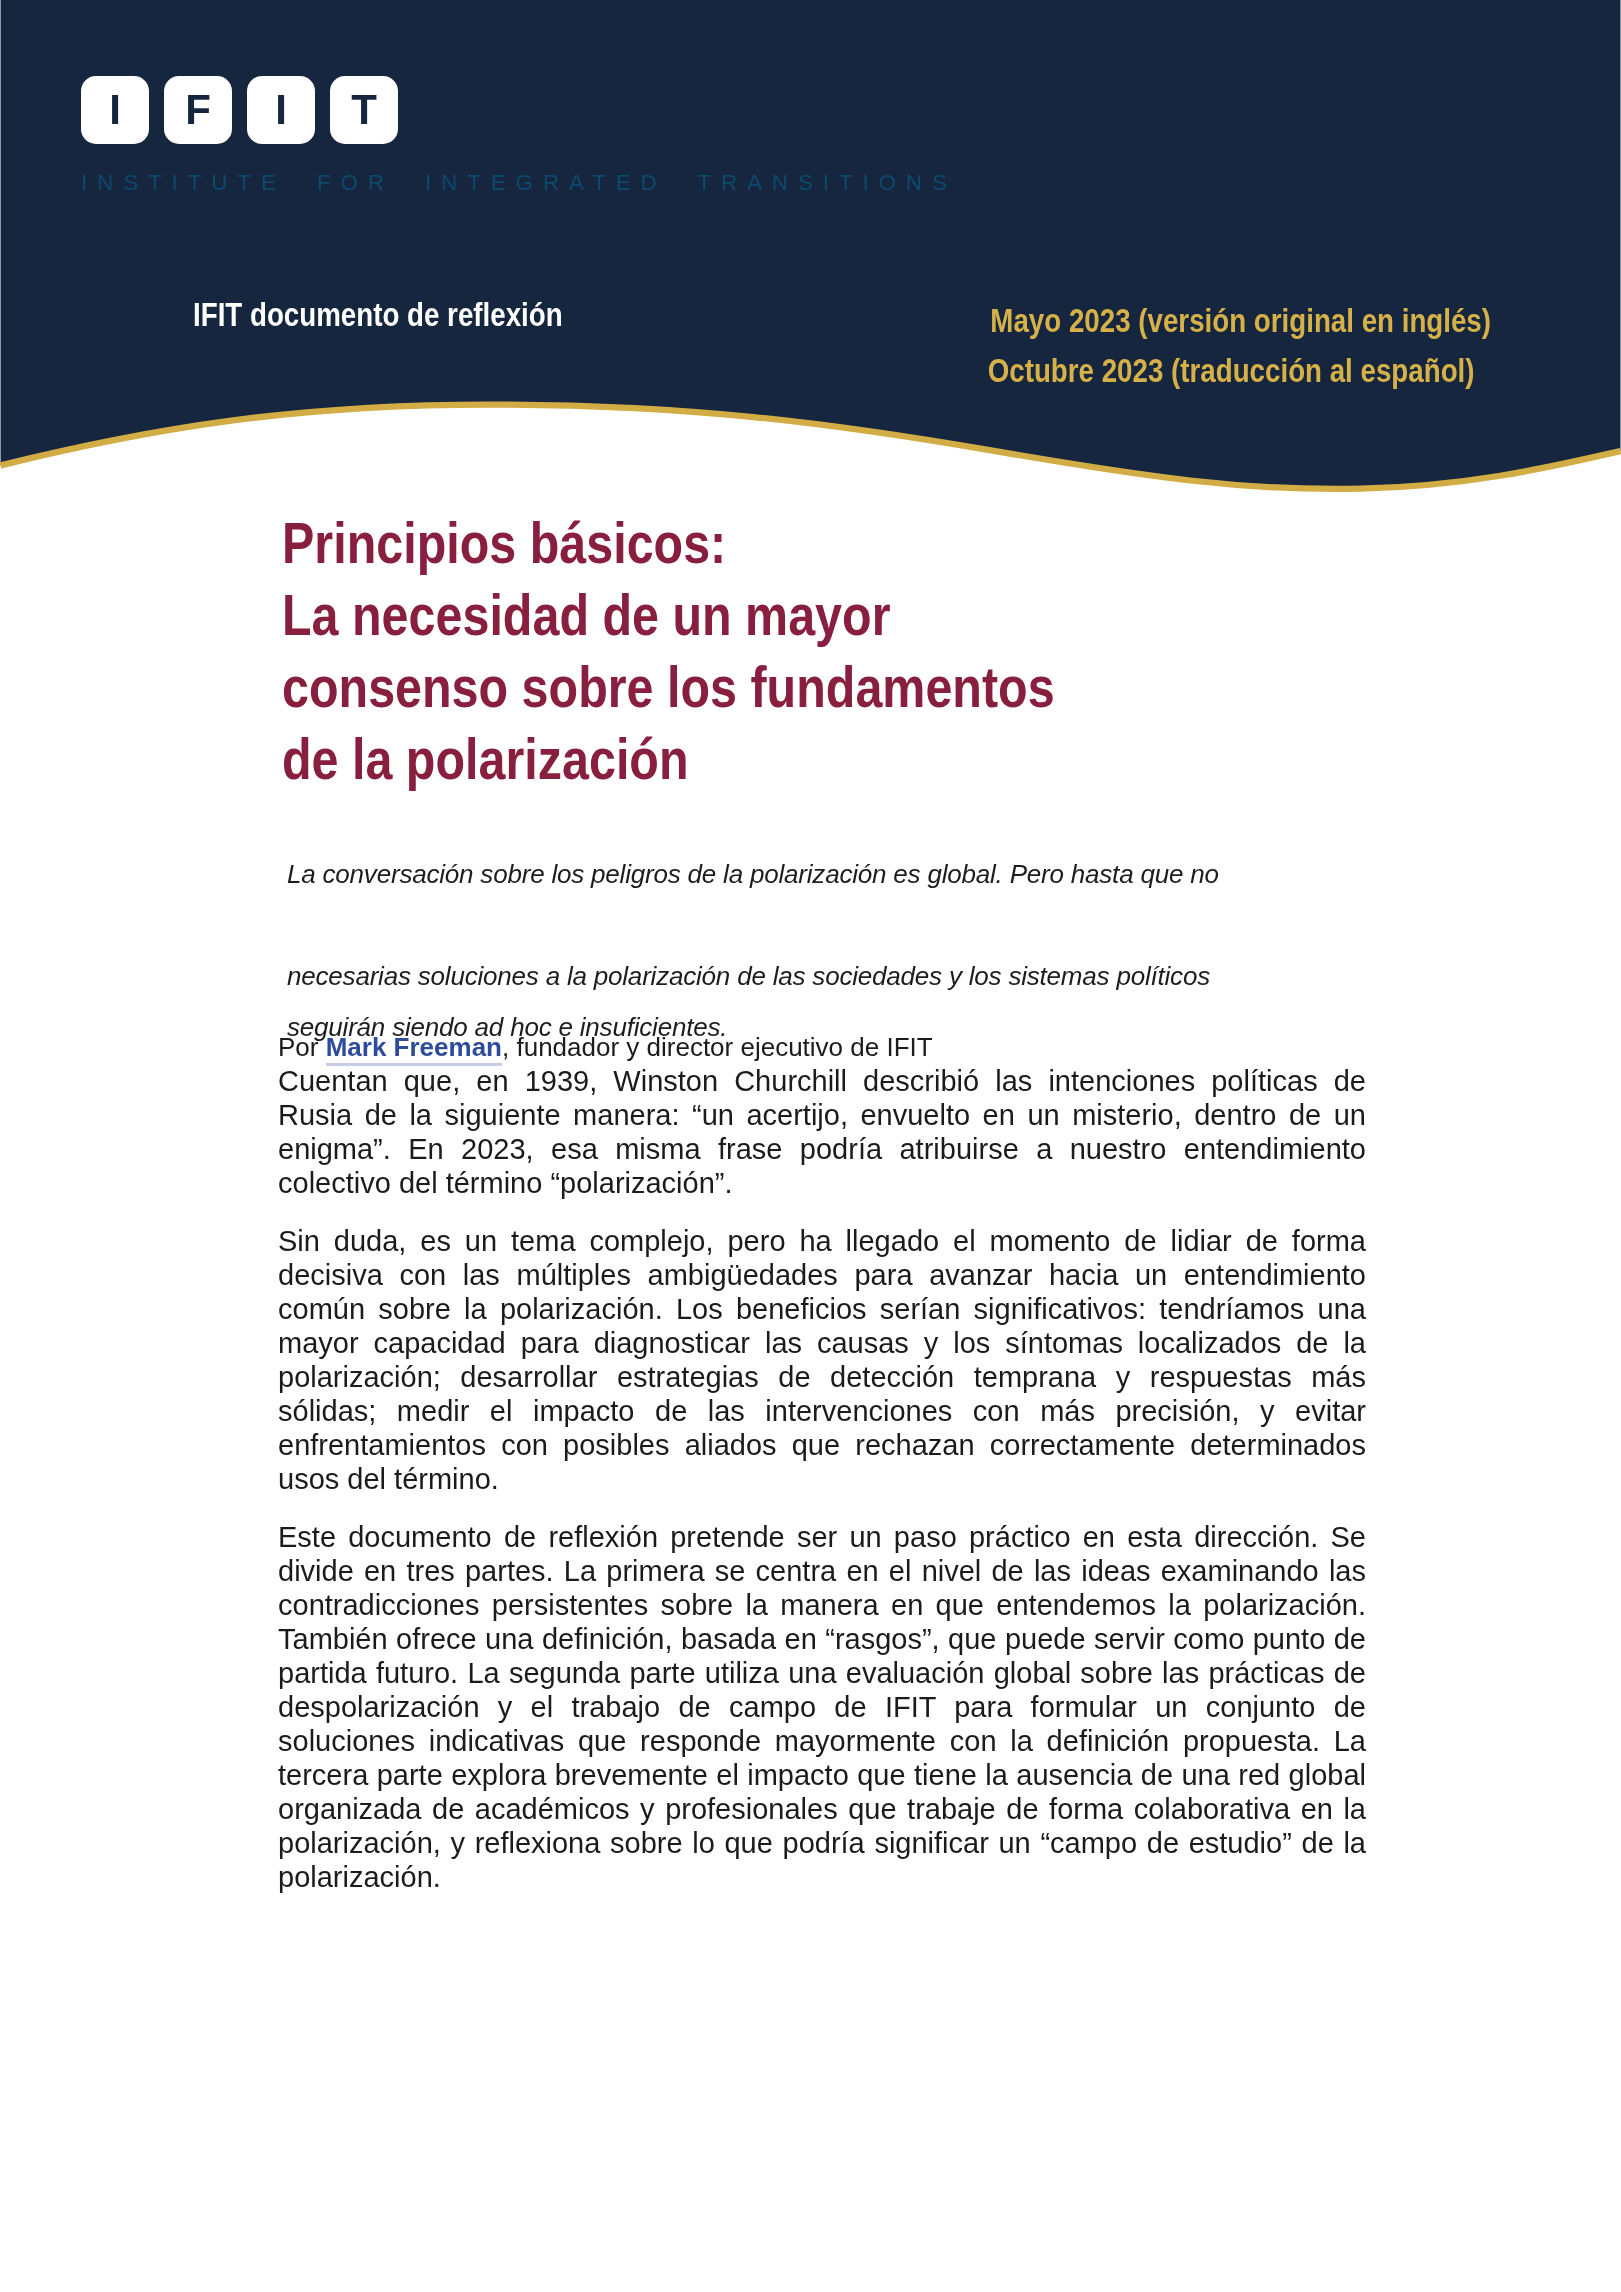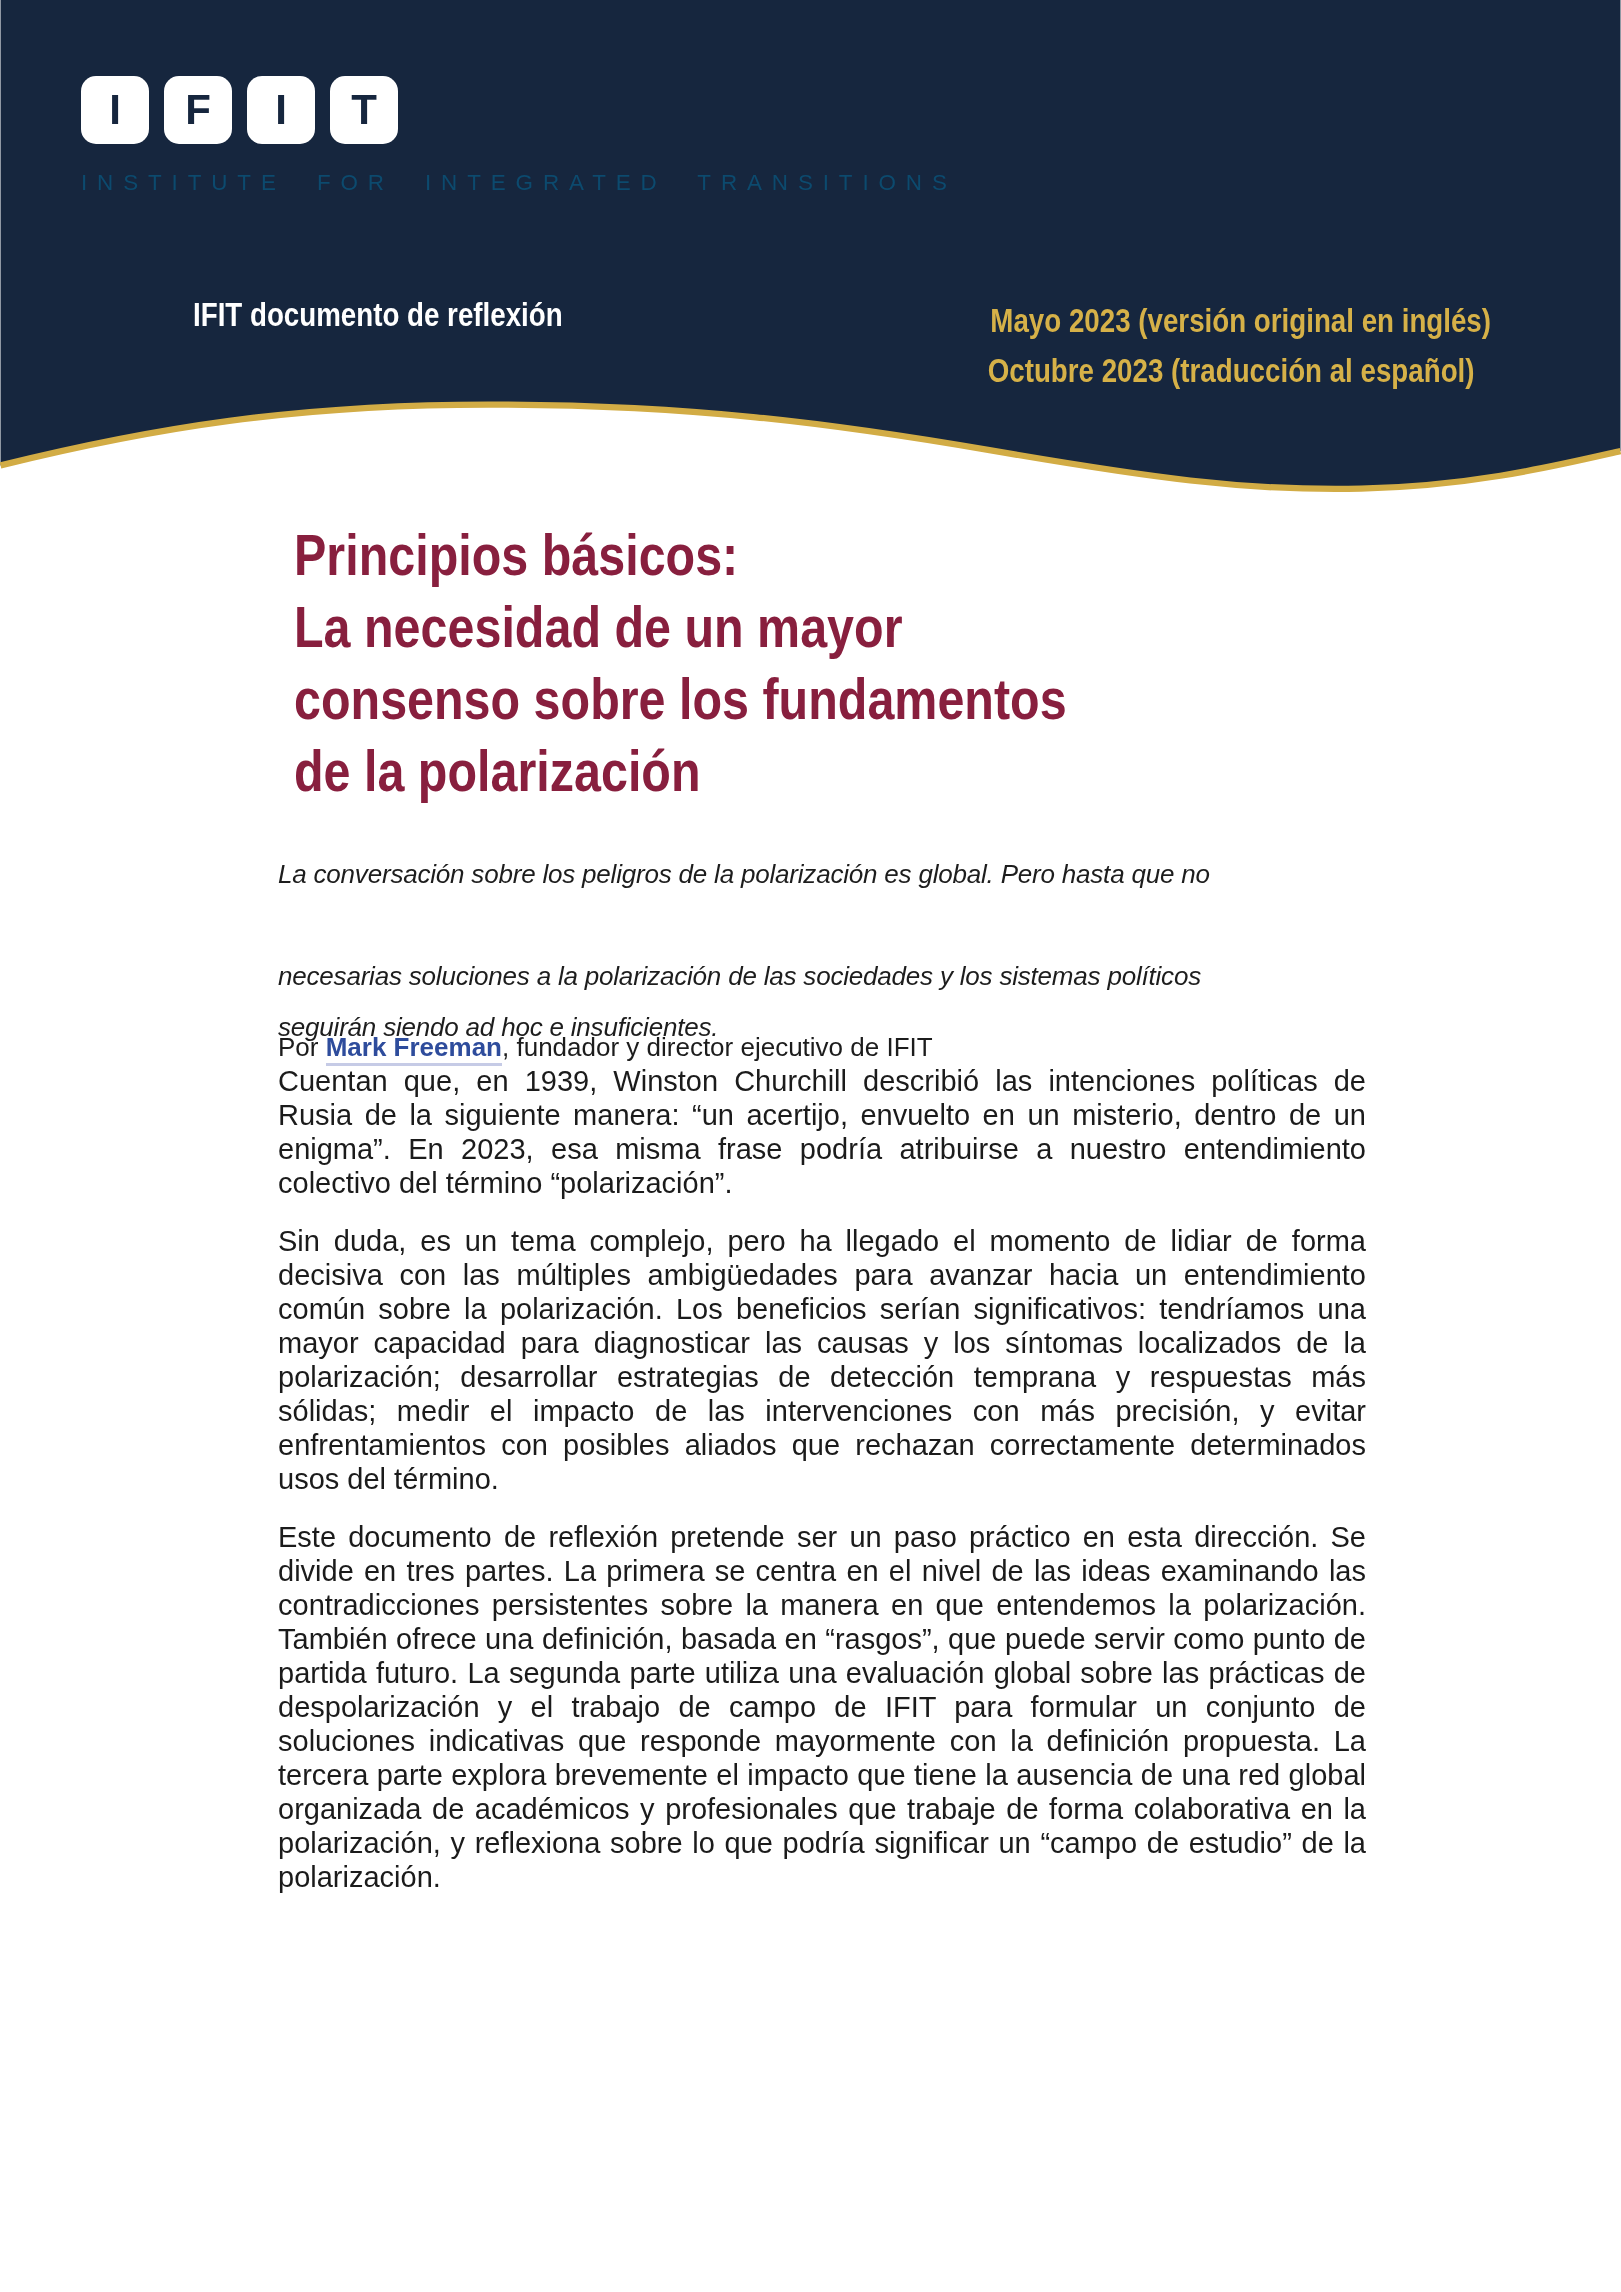--- a/index.html
+++ b/index.html
@@ -41,34 +41,34 @@
     position:absolute; right:130px; top:296px;
     color:#D6B148; font-size:33px; font-weight:700;
     text-align:left; line-height:50px;
     white-space:nowrap;
   }
   .cond-l { display:inline-block; transform:scaleX(0.84); transform-origin:0 50%; }
   .cond-r { display:inline-block; transform:scaleX(0.84); transform-origin:100% 50%; }
 
   
   .title {
-    position:absolute; left:278px; top:503px; margin:16px;
+    position:absolute; left:278px; top:503px; margin:4px;
     color:#881F3E; font-size:57px; font-weight:700; line-height:72px;
   }
   .title-line {
     transform:scaleX(0.85); transform-origin:0 50%;
     white-space:nowrap;
   }
 
   .lead {
     position:absolute; left:278px; top:849px; margin:0;
     font-size:26px; font-style:italic; line-height:51px;
     color:#1d1d1d; letter-spacing:-0.2px;
   }
-  .lead-line { white-space:nowrap; }
+  .lead-line { white-space:nowrap;margin-left:9px; }
 
   .byline {
     position:absolute; left:278px; top:1032px; margin:0;
     font-size:26px; color:#1c1c1c;
   }
   .author-link {
     color:#2E4C9C; font-weight:700; text-decoration:none;
     border-bottom:3.6px solid #C6CBE6; padding-bottom:0.9px;
   }
 

